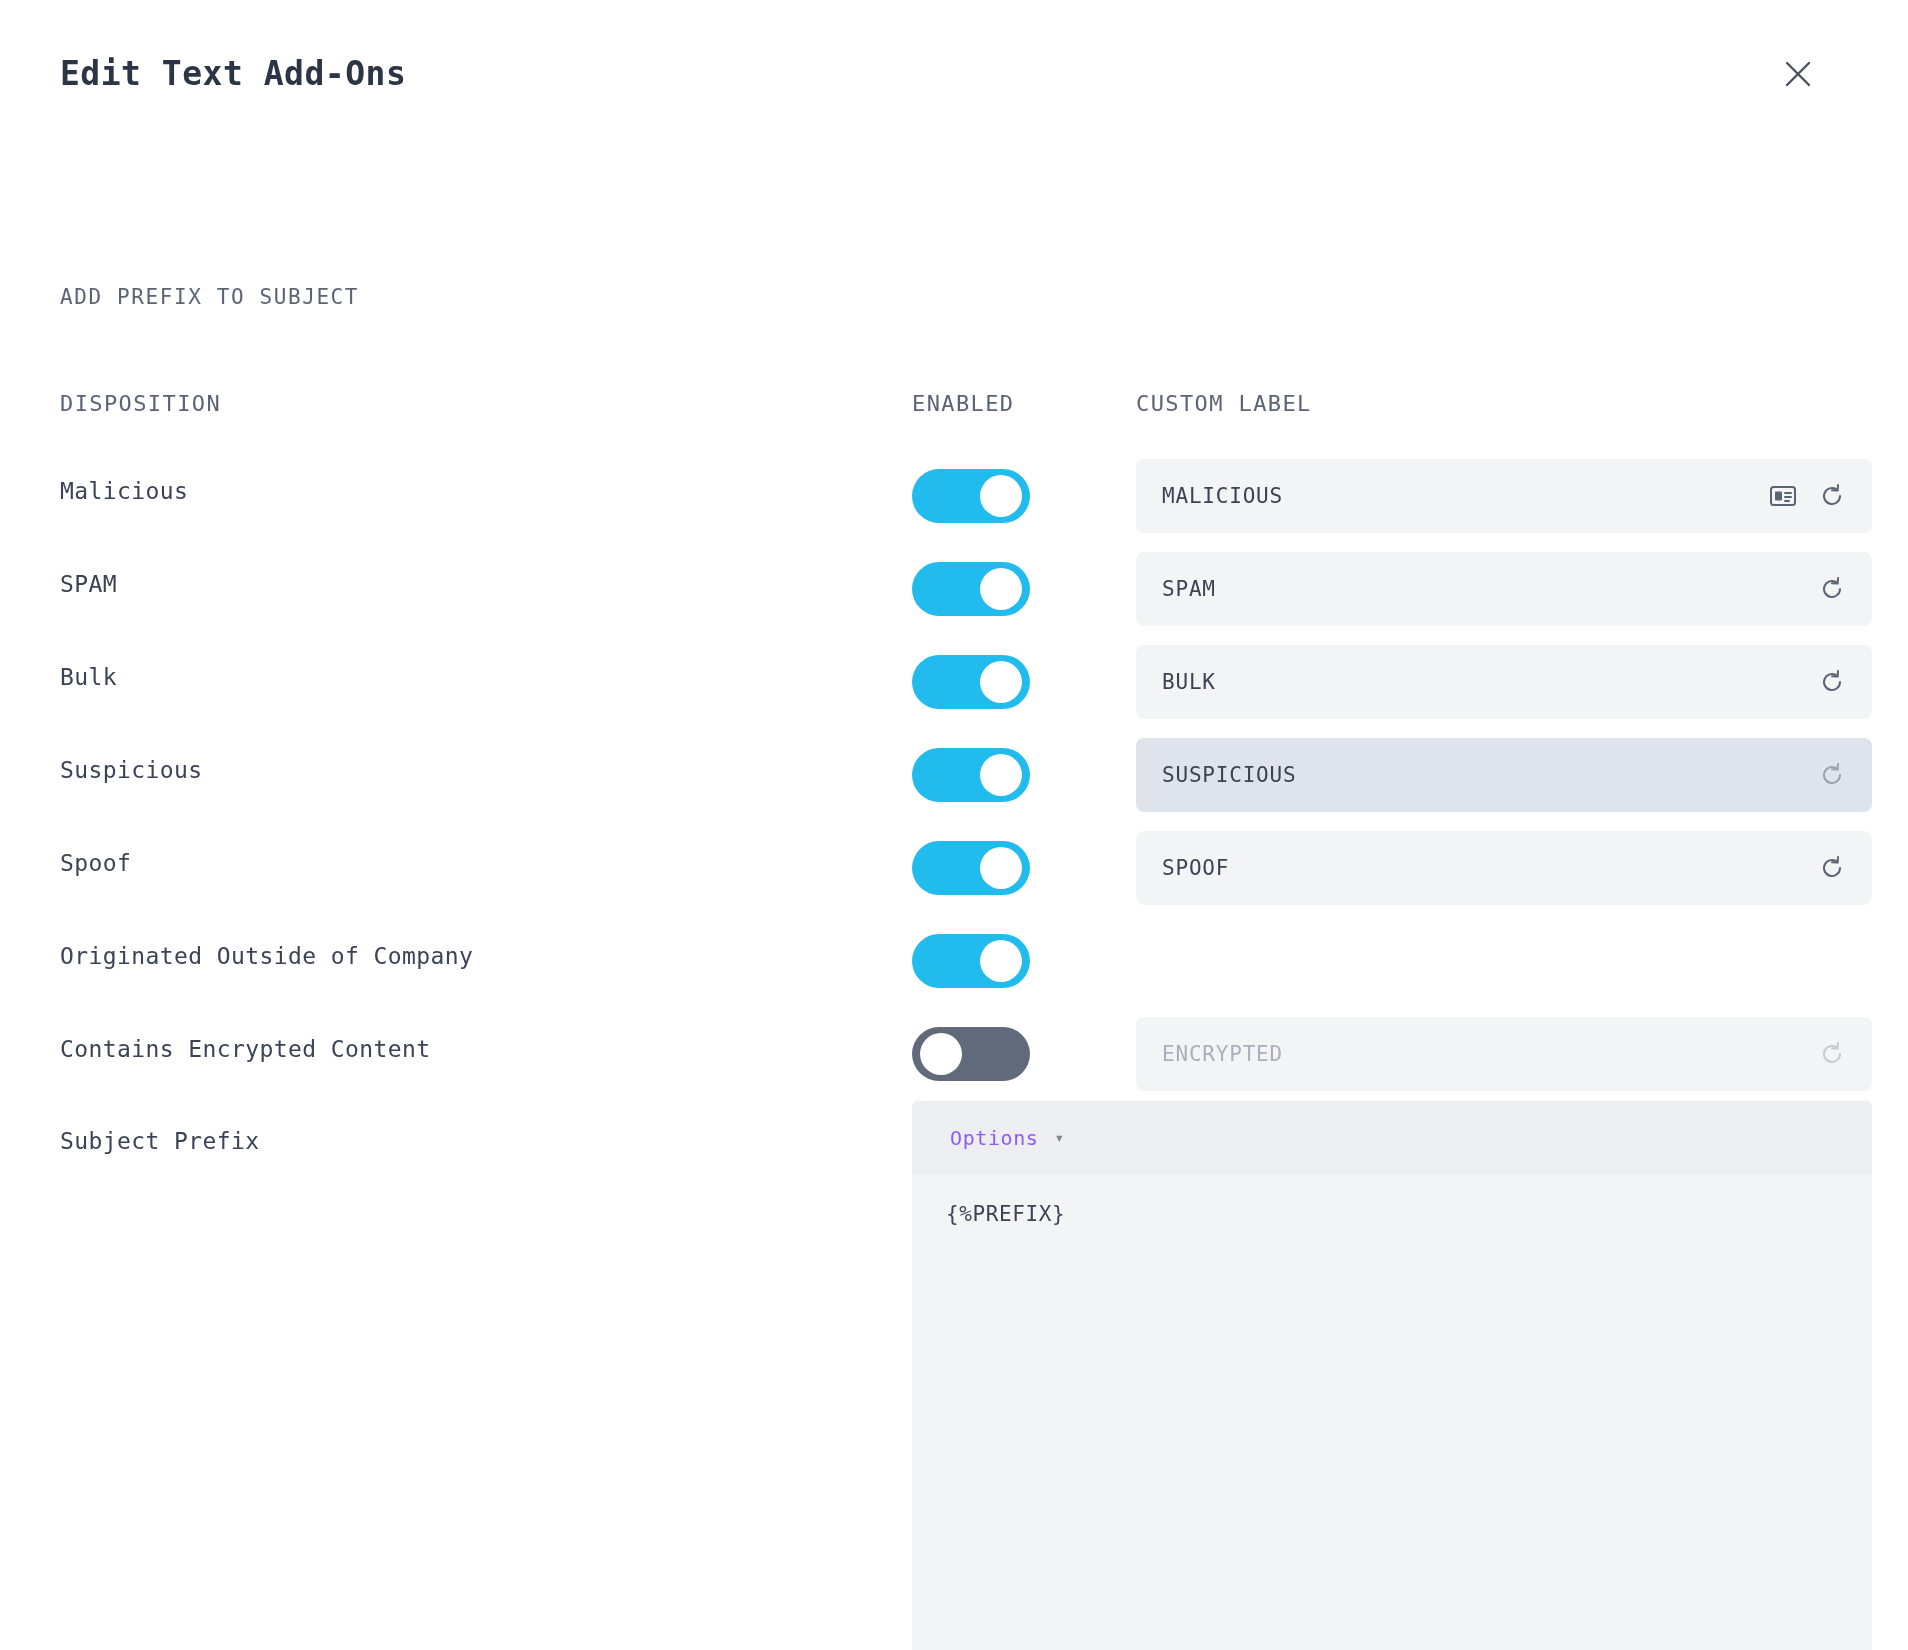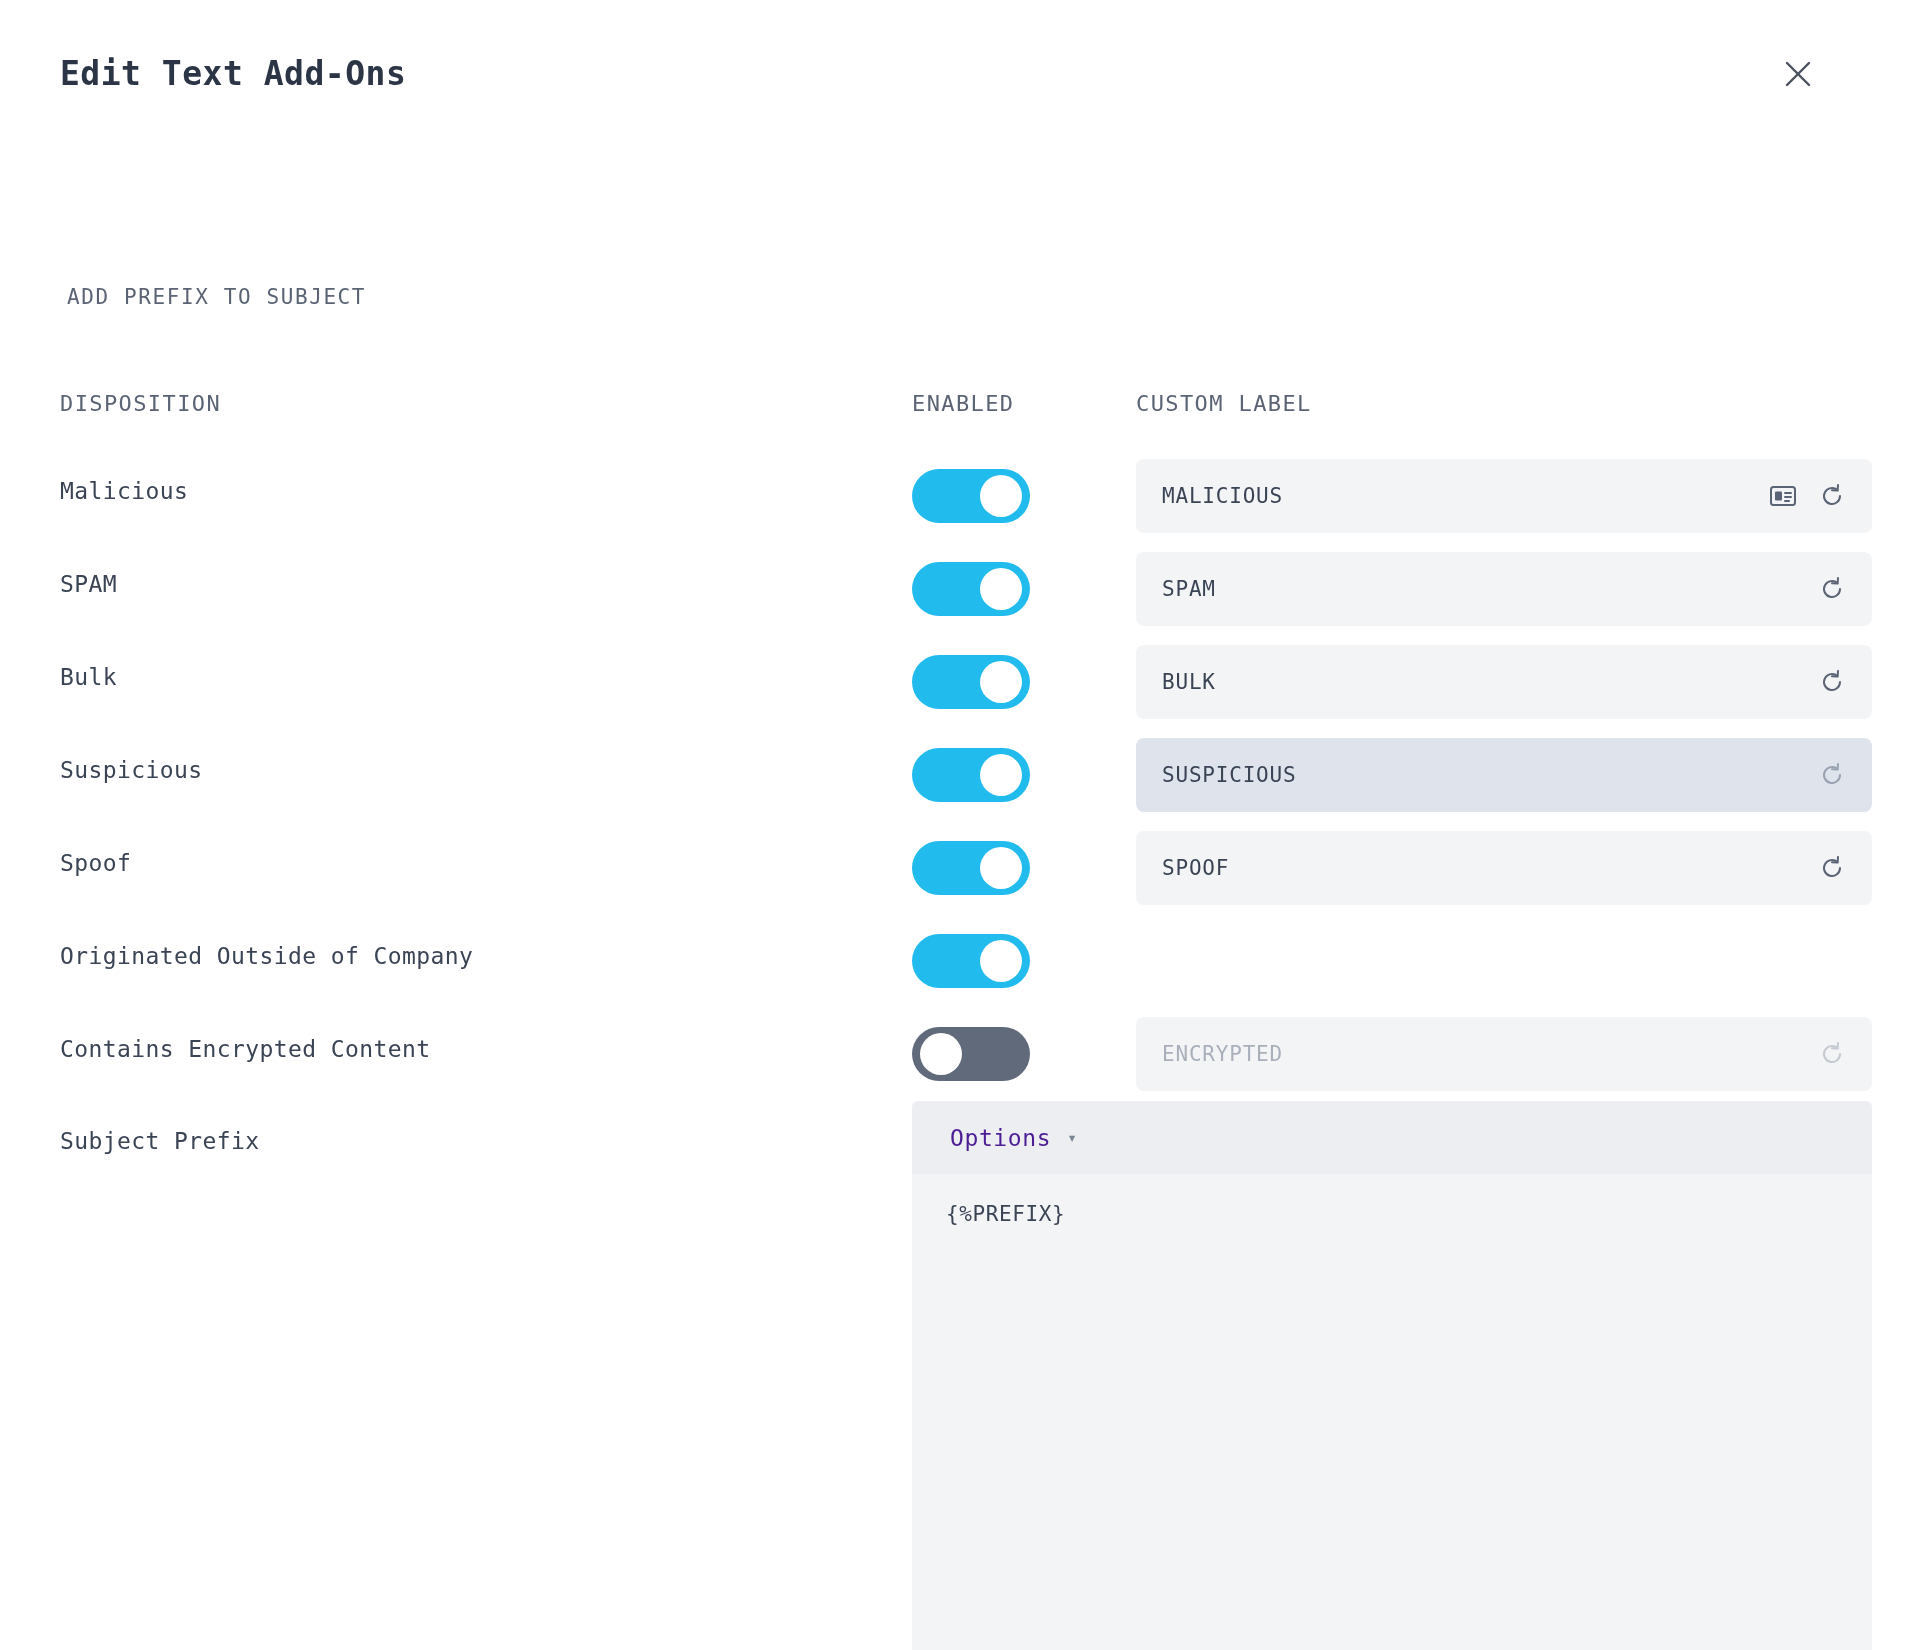--- a/index.html
+++ b/index.html
@@ -52,21 +52,20 @@
   }
   .close-button svg { display: block; }
 
   .section-label {
     position: absolute;
     left: 60px;
     top: 285px;
     font-size: 21px;
     color: #5b6475;
     letter-spacing: 1.6px;
-    margin-left: 7px;
   }
 
   
   .col-header {
     position: absolute;
     font-size: 22px;
     color: #5b6475;
     letter-spacing: 1.4px;
     top: 391px;
   }
@@ -169,22 +168,22 @@
     top: 0;
     width: 960px;
     height: 73px;
     background: #eceef1;
     border-radius: 6px 6px 0 0;
     display: flex;
     align-items: center;
     padding-left: 38px;
   }
   .options-text {
-    font-size: 23px;
-    color: #4c1d95;
+    font-size: 20px;
+    color: #8b5cf6;
     letter-spacing: 0.6px;
   }
   .options-caret {
     margin-left: 16px;
     font-size: 16px;
     color: #7c8594;
   }
   .prefix-textarea {
     position: absolute;
     left: 912px;

